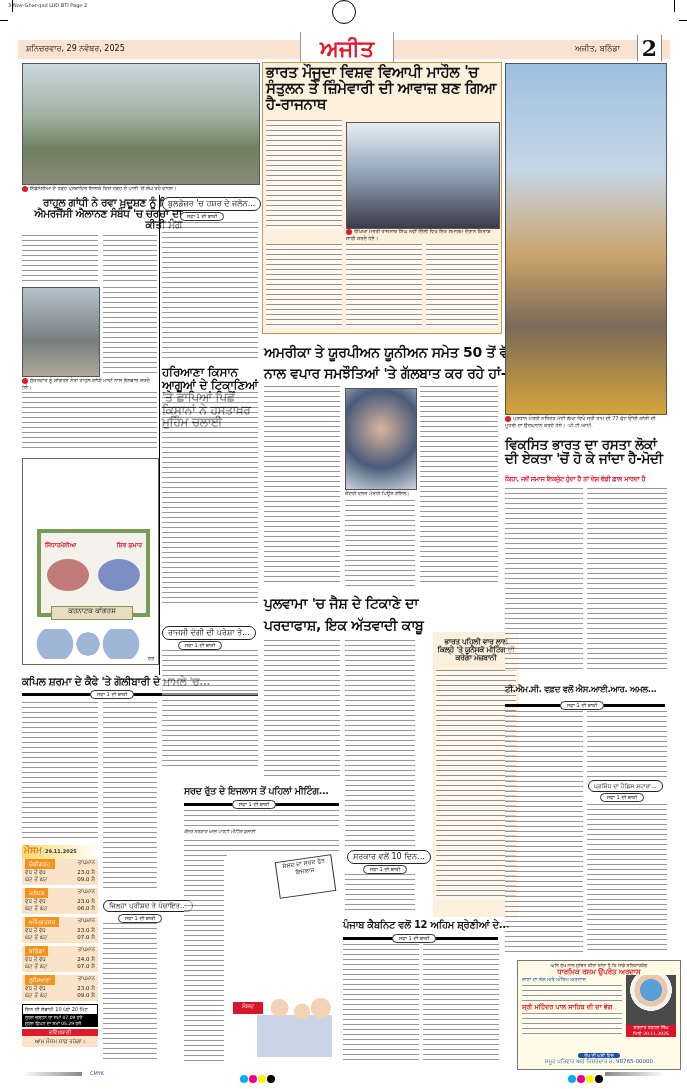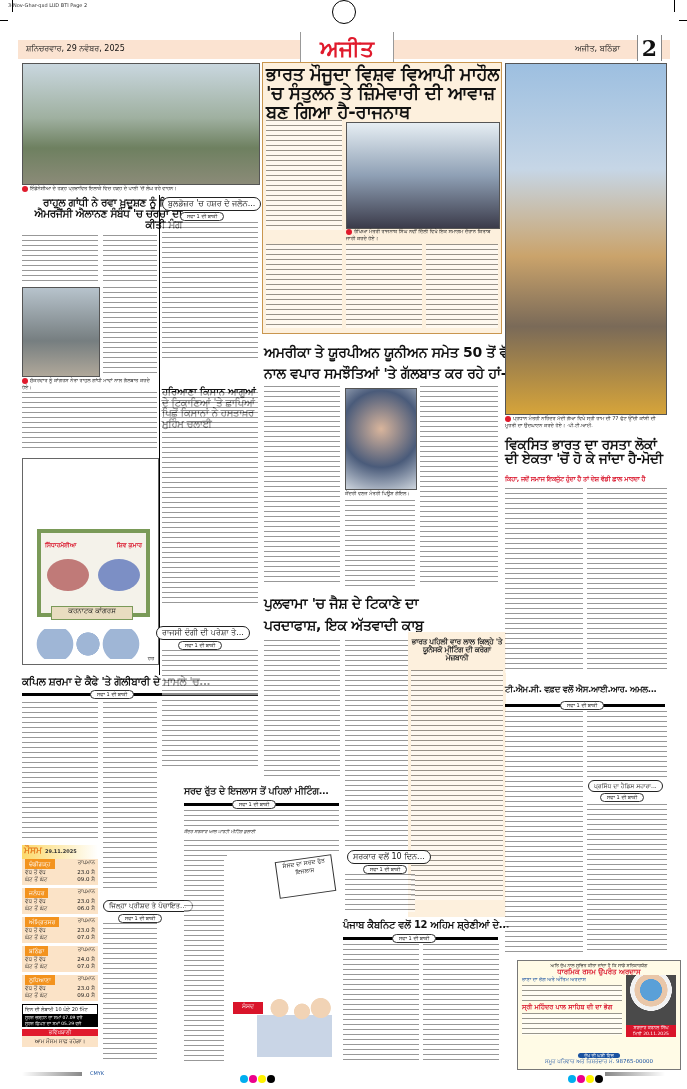--- a/index.html
+++ b/index.html
@@ -163,51 +163,51 @@
   <div style="border:1px solid #000;border-top:none;font-size:4.5px;padding:0 2px;background:#000;color:#fff;">ਸੂਰਜ ਚੜ੍ਹਨ ਦਾ ਸਮਾਂ 07.09 ਵਜੇ</div>
   <div style="border:1px solid #000;border-top:none;font-size:4.5px;padding:0 2px;background:#000;color:#fff;">ਸੂਰਜ ਛਿਪਣ ਦਾ ਸਮਾਂ 05.29 ਵਜੇ</div>
   <div style="margin-top:2px;background:#e01a2c;color:#fff;font-size:5.5px;text-align:center;">ਭਵਿੱਖਬਾਣੀ</div>
   <div style="background:#fbe3c7;font-size:5.5px;text-align:center;padding:2px;">ਆਮ ਮੌਸਮ ਸਾਫ਼ ਰਹੇਗਾ।</div>
 </div>
 
 <div class="abs col-rule" style="left:159px;top:195px;height:480px;"></div>
 <div class="abs jump" style="left:162px;top:197px;border-radius:7px;">ਬੁਲਡੋਜ਼ਰ 'ਚ ਹਸ਼ਰ ਦੇ ਜਲੋਨ...</div>
 <div class="abs tagpill" style="left:180px;top:212px;">ਸਫਾ 1 ਦੀ ਬਾਕੀ</div>
 <div class="abs body-text" style="left:162px;top:222px;width:96px;height:140px;"></div>
-<div class="abs hl" style="left:162px;top:366px;width:96px;font-size:10px;margin-top:21px;">ਹਰਿਆਣਾ ਕਿਸਾਨ ਆਗੂਆਂ ਦੇ ਟਿਕਾਣਿਆਂ 'ਤੇ ਛਾਪਿਆਂ ਪਿਛੋਂ ਕਿਸਾਨਾਂ ਨੇ ਹਸਤਾਖ਼ਰ ਮੁਹਿੰਮ ਚਲਾਈ</div>
+<div class="abs hl" style="left:162px;top:366px;width:96px;font-size:12px;">ਹਰਿਆਣਾ ਕਿਸਾਨ ਆਗੂਆਂ ਦੇ ਟਿਕਾਣਿਆਂ 'ਤੇ ਛਾਪਿਆਂ ਪਿਛੋਂ ਕਿਸਾਨਾਂ ਨੇ ਹਸਤਾਖ਼ਰ ਮੁਹਿੰਮ ਚਲਾਈ</div>
 <div class="abs body-text" style="left:162px;top:392px;width:96px;height:215px;"></div>
-<div class="abs jump" style="left:156px;top:626px;text-align:right;">ਰਾਜਸੀ ਦੰਗੀ ਦੀ ਪਰੇਸ਼ਾ ਤੇ...</div>
+<div class="abs jump" style="left:162px;top:626px;text-align:right;">ਰਾਜਸੀ ਦੰਗੀ ਦੀ ਪਰੇਸ਼ਾ ਤੇ...</div>
 <div class="abs tagpill" style="left:178px;top:641px;">ਸਫਾ 1 ਦੀ ਬਾਕੀ</div>
 <div class="abs body-text" style="left:162px;top:650px;width:96px;height:120px;"></div>
 <div class="abs jump" style="left:103px;top:900px;font-size:7px;">ਜਿਲ੍ਹਾ ਪ੍ਰੀਸ਼ਦ ਤੇ ਪੰਚਾਇਤ...</div>
 <div class="abs tagpill" style="left:118px;top:914px;">ਸਫਾ 1 ਦੀ ਬਾਕੀ</div>
 <div class="abs body-text" style="left:103px;top:923px;width:54px;height:140px;"></div>
 
 <div class="abs tan" style="left:262px;top:62px;width:238px;height:270px;border:1px solid #c9964f;"></div>
-<div class="abs hl" style="left:266px;top:65px;width:234px;font-size:18px;">ਭਾਰਤ ਮੌਜੂਦਾ ਵਿਸ਼ਵ ਵਿਆਪੀ ਮਾਹੌਲ 'ਚ ਸੰਤੁਲਨ ਤੇ ਜ਼ਿੰਮੇਵਾਰੀ ਦੀ ਆਵਾਜ਼ ਬਣ ਗਿਆ ਹੈ-ਰਾਜਨਾਥ</div>
+<div class="abs hl" style="left:266px;top:65px;width:234px;font-size:15px;">ਭਾਰਤ ਮੌਜੂਦਾ ਵਿਸ਼ਵ ਵਿਆਪੀ ਮਾਹੌਲ 'ਚ ਸੰਤੁਲਨ ਤੇ ਜ਼ਿੰਮੇਵਾਰੀ ਦੀ ਆਵਾਜ਼ ਬਣ ਗਿਆ ਹੈ-ਰਾਜਨਾਥ</div>
 <div class="abs body-text" style="left:266px;top:120px;width:76px;height:110px;"></div>
 <div class="abs box photo4" style="left:346px;top:122px;width:152px;height:105px;"></div>
 <div class="abs caption" style="left:346px;top:228px;width:152px;"><span class="dot"></span><span>ਰੱਖਿਆ ਮੰਤਰੀ ਰਾਜਨਾਥ ਸਿੰਘ ਨਵੀਂ ਦਿੱਲੀ ਵਿਖੇ ਇਕ ਸਮਾਗਮ ਦੌਰਾਨ ਕਿਤਾਬ ਜਾਰੀ ਕਰਦੇ ਹੋਏ।</span></div>
 <div class="abs body-text" style="left:266px;top:244px;width:76px;height:84px;"></div>
 <div class="abs body-text" style="left:346px;top:244px;width:76px;height:84px;"></div>
 <div class="abs body-text" style="left:426px;top:244px;width:72px;height:84px;"></div>
 
 <div class="abs hl" style="left:264px;top:345px;width:256px;font-size:14px;white-space:nowrap;">ਅਮਰੀਕਾ ਤੇ ਯੂਰਪੀਅਨ ਯੂਨੀਅਨ ਸਮੇਤ 50 ਤੋਂ ਵੱਧ ਦੇਸ਼ਾਂ</div>
 <div class="abs hl" style="left:264px;top:366px;width:256px;font-size:14px;white-space:nowrap;">ਨਾਲ ਵਪਾਰ ਸਮਝੌਤਿਆਂ 'ਤੇ ਗੱਲਬਾਤ ਕਰ ਰਹੇ ਹਾਂ-ਭਾਰਤ</div>
 <div class="abs body-text" style="left:264px;top:386px;width:76px;height:200px;"></div>
 <div class="abs box photo5" style="left:345px;top:388px;width:70px;height:100px;"></div>
 <div class="abs caption" style="left:345px;top:490px;width:70px;">ਕੇਂਦਰੀ ਵਣਜ ਮੰਤਰੀ ਪਿਊਸ਼ ਗੋਇਲ।</div>
 <div class="abs body-text" style="left:345px;top:500px;width:70px;height:86px;"></div>
 <div class="abs body-text" style="left:420px;top:386px;width:78px;height:200px;"></div>
 
 <div class="abs hl" style="left:264px;top:596px;width:230px;font-size:14px;">ਪੁਲਵਾਮਾ 'ਚ ਜੈਸ਼ ਦੇ ਟਿਕਾਣੇ ਦਾ</div>
 <div class="abs hl" style="left:264px;top:618px;width:230px;font-size:14px;">ਪਰਦਾਫਾਸ਼, ਇਕ ਅੱਤਵਾਦੀ ਕਾਬੂ</div>
 <div class="abs body-text" style="left:264px;top:640px;width:76px;height:140px;"></div>
 <div class="abs body-text" style="left:345px;top:640px;width:70px;height:210px;"></div>
-<div class="abs tan" style="left:408px;top:632px;width:98px;height:285px;">
+<div class="abs tan" style="left:433px;top:632px;width:86px;height:285px;">
   <div class="hl" style="font-size:7.5px;text-align:center;padding:6px 3px;color:#222;">ਭਾਰਤ ਪਹਿਲੀ ਵਾਰ ਲਾਲ ਕਿਲ੍ਹੇ 'ਤੇ ਯੂਨੈਸਕੋ ਮੀਟਿੰਗ ਦੀ ਕਰੇਗਾ ਮੇਜ਼ਬਾਨੀ</div>
   <div class="body-text" style="margin:2px 3px;height:230px;"></div>
 </div>
 <div class="abs jump" style="left:347px;top:850px;">ਸਰਕਾਰ ਵਲੋਂ 10 ਦਿਨ...</div>
 <div class="abs tagpill" style="left:363px;top:865px;">ਸਫਾ 1 ਦੀ ਬਾਕੀ</div>
 <div class="abs body-text" style="left:345px;top:874px;width:70px;height:38px;"></div>
 
 <div class="abs hl" style="left:184px;top:786px;width:160px;font-size:9.5px;white-space:nowrap;">ਸਰਦ ਰੁੱਤ ਦੇ ਇਜਲਾਸ ਤੋਂ ਪਹਿਲਾਂ ਮੀਟਿੰਗ...</div>
 <div class="abs" style="left:184px;top:803px;width:155px;height:3px;background:#000;"></div>
 <div class="abs tagpill" style="left:232px;top:800px;">ਸਫਾ 1 ਦੀ ਬਾਕੀ</div>

